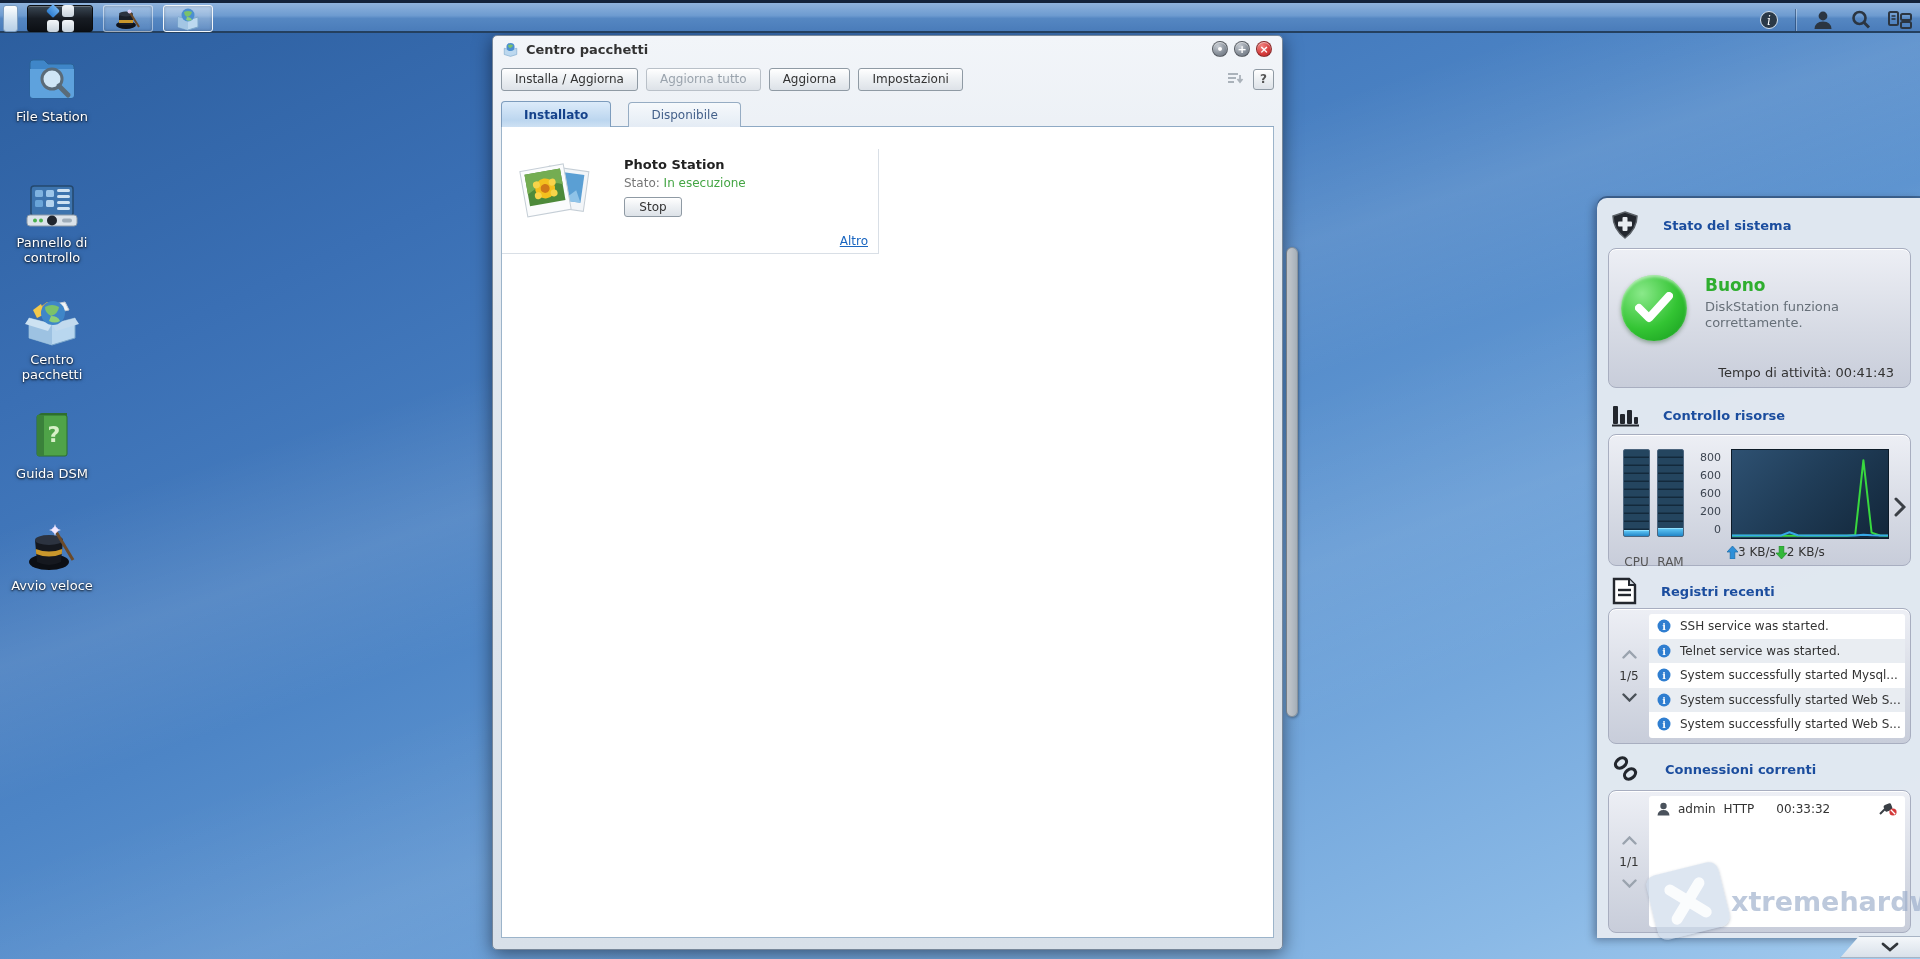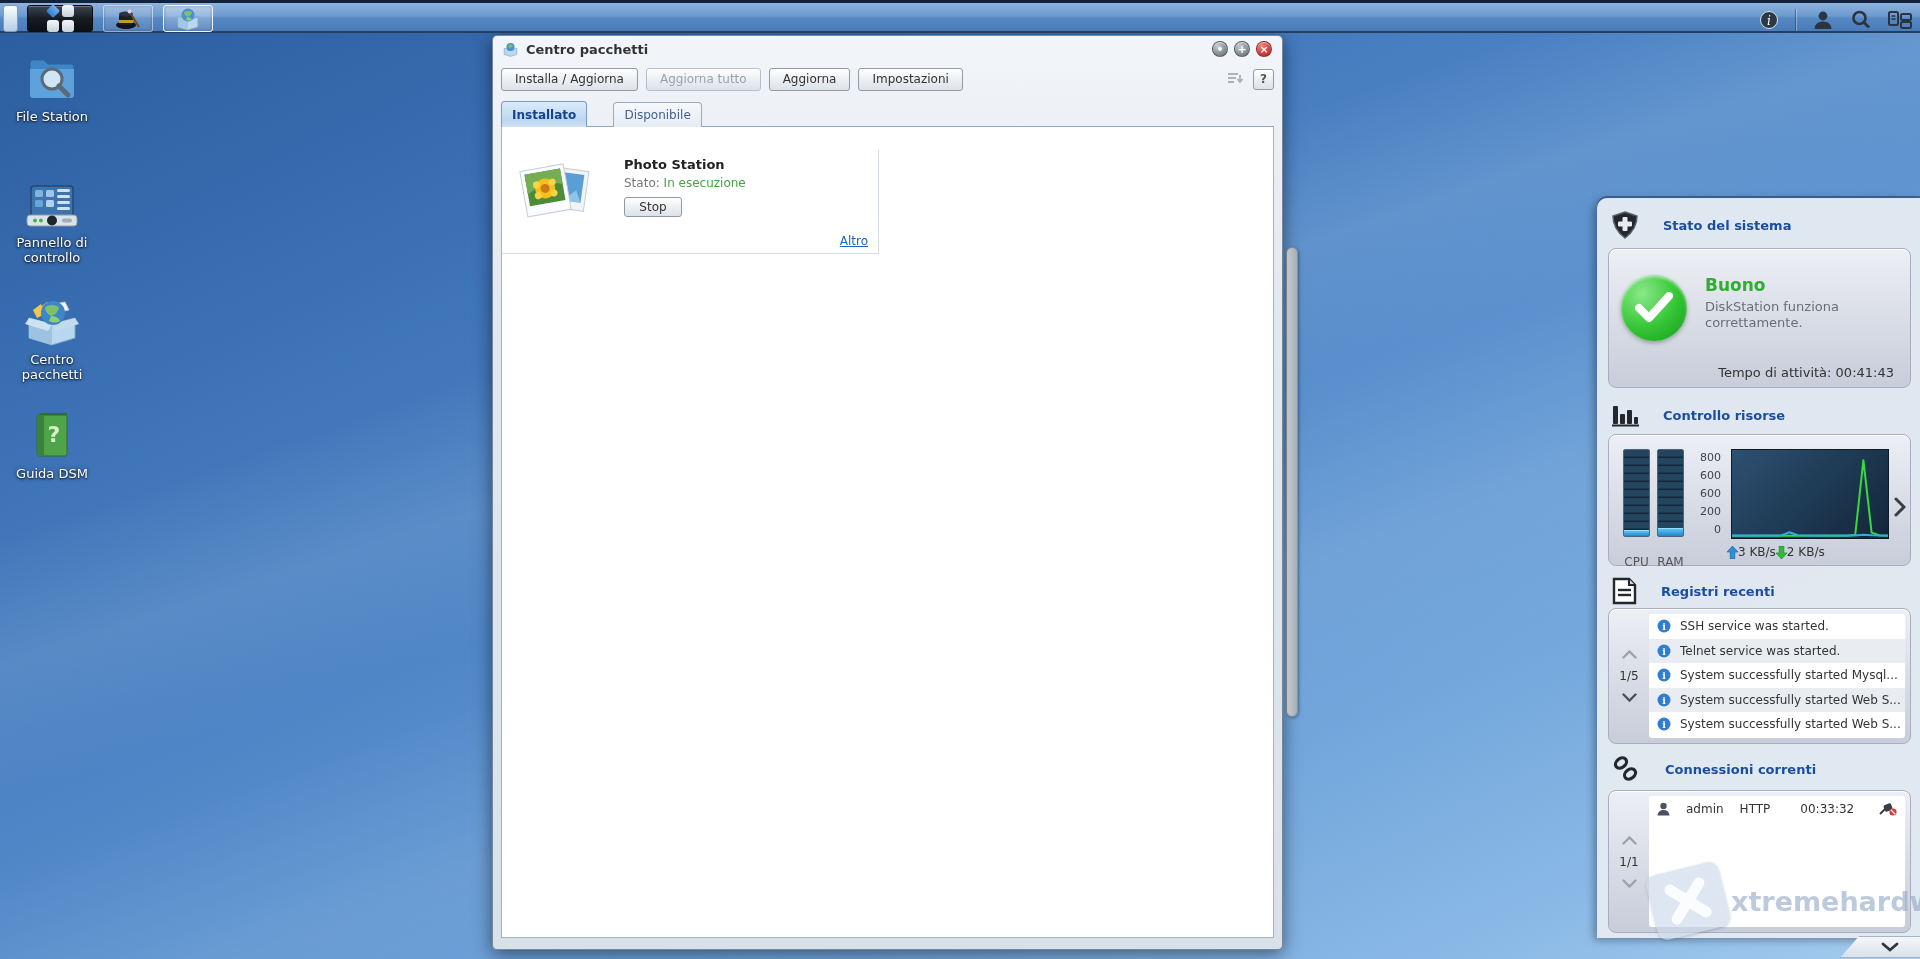--- a/index.html
+++ b/index.html
@@ -48,21 +48,21 @@
   .wbtn span { line-height:1; transform:translateY(-0.5px); }
   .win-toolbar { position:absolute; left:8px; top:29px; right:8px; height:28px; display:flex; gap:8px; align-items:center; }
   .btn { height:23px; padding:0 13px; font-size:12px; color:#333; border:1px solid #8f9aa4; border-radius:3px;
     background:linear-gradient(#ffffff,#eef1f4 45%,#dde2e8); box-shadow:inset 0 1px 0 #fff; cursor:pointer;
     display:inline-flex; align-items:center; font-family:inherit; }
   .btn.disabled { color:#9aa3ad; border-color:#b9c0c8; cursor:default; }
   .tb-tools { position:absolute; right:0; top:0; height:28px; display:flex; align-items:center; gap:8px; }
   .help-btn { width:21px; height:21px; justify-content:center; padding:0; font-weight:bold; color:#555; }
   .tabs { position:absolute; left:8px; top:64px; right:8px; height:27px; border-bottom:1px solid #8ea9c4; }
   .tab { position:relative; display:inline-flex; align-items:center; justify-content:center; height:26px; top:1px;
-    padding:0 10px; margin-right:21px; font-size:12px; border:1px solid #96acc3; border-bottom:none;
+    padding:0 22px; margin-right:12px; font-size:12px; border:1px solid #96acc3; border-bottom:none;
     border-radius:4px 4px 0 0; cursor:pointer; color:#44608a;
     background:linear-gradient(#f6f9fc,#e3ebf4); }
   .tab.active { font-weight:bold; color:#15428b; background:linear-gradient(#dcebfa,#bcd6ef 70%,#cfe2f4); border-color:#7d9cbd; height:27px; }
   .win-body { position:absolute; left:8px; top:91px; right:8px; bottom:11px; background:#fff; border:1px solid #9cb4ca; border-top:none; }
   .list-header { height:21px; display:flex; align-items:center; padding-left:8px;
     background:linear-gradient(#fcfdfe,#eef2f6 60%,#e4eaf1); border-bottom:1px solid #c8d4e0;
     font-size:12px; font-weight:bold; color:#3a5a85; }
   .pkg-card { position:absolute; left:0; top:22px; width:377px; height:105px; border-right:1px solid #d9dfe6; border-bottom:1px solid #d9dfe6; }
   .pkg-icon { position:absolute; left:16px; top:8px; }
   .pkg-name { position:absolute; left:122px; top:8px; font-size:13px; font-weight:bold; color:#222; }
@@ -81,21 +81,21 @@
     box-shadow:0 -2px 0 rgba(22,42,70,.45), -3px 2px 8px rgba(0,0,20,.35); }
   .w-hdr { position:absolute; left:14px; display:flex; align-items:center; gap:24px; height:30px; }
   .w-hdr .t { font-size:13px; font-weight:bold; color:#1b4d9e; }
   .w-box { position:absolute; left:11px; right:9px; border:1px solid #a8aec0; border-radius:8px;
     background:linear-gradient(#edeff5,#d6dae4 60%,#c8cdda); box-shadow:inset 0 1px 0 #fff; }
   .pager { position:absolute; left:0; top:0; bottom:0; width:40px; display:flex; flex-direction:column; align-items:center; justify-content:center; gap:10px; }
   .pager .pg { font-size:12px; color:#333; }
   .rows { position:absolute; left:40px; right:5px; top:5px; bottom:5px; background:#fff; border-radius:3px; overflow:hidden; }
   .log-row { height:24.5px; display:flex; align-items:center; gap:9px; padding-left:8px; font-size:12px; color:#333; white-space:nowrap; }
   .log-row:nth-child(even) { background:#e9edf2; }
-  .conn-row { height:26px; display:flex; align-items:center; gap:16px; padding:0 8px; font-size:12px; color:#333; }
+  .conn-row { height:26px; display:flex; align-items:center; gap:8px; padding:0 8px; font-size:12px; color:#333; }
   .conn-row .time { margin-left:14px; }
   .conn-row .kick { margin-left:auto; }
 
   .gauge { position:absolute; top:14px; width:27px; height:88px; border:1px solid #4c657e; border-radius:2px;
     background:repeating-linear-gradient(to bottom, #24455f 0, #24455f 6px, #13293b 7px, #13293b 8px),linear-gradient(#1d3a52,#0f2233);
     overflow:hidden; }
   .gauge .fill { position:absolute; left:0; right:0; bottom:0; background:linear-gradient(#5cc3f2,#2286c8); border-top:1px solid #8fe0ff; }
   .glabel { position:absolute; top:108px; width:27px; text-align:center; font-size:12px; color:#555;margin-top:12px; }
   .graph { position:absolute; left:122px; top:14px; width:158px; height:90px; border:1px solid #0d1b28;
     background:linear-gradient(135deg,#2e5172 0%,#203d58 45%,#122639 100%); }
@@ -236,20 +236,34 @@
         <svg width="46" height="48" viewBox="0 0 46 48">
       <path d="M10 4 Q10 1 13 1 L38 1 L38 40 L13 40 Q10 40 10 43" fill="#2f6e2f"></path>
       <rect x="8" y="3" width="30" height="41" rx="2" fill="#4fa348" stroke="#2c6e2c" stroke-width="1"></rect>
       <rect x="8" y="3" width="7" height="41" fill="#3a813a"></rect>
       <text x="25" y="30" text-anchor="middle" font-size="22" font-weight="bold" fill="#d8f0c8" font-family="DejaVu Sans, sans-serif">?</text>
     </svg>
       </div>
     <div class="lbl">Guida DSM</div>
   </div>
 
+  <div class="dicon" style="left:0px; top:522px;">
+    <div class="img">
+        <svg width="54" height="50" viewBox="0 0 54 50">
+      <ellipse cx="24" cy="40" rx="20" ry="8" fill="#0c0f15"></ellipse>
+      <path d="M10 18 Q24 24 38 18 L36 40 Q24 46 12 40 Z" fill="#15181f"></path>
+      <path d="M10.8 27 Q24 32 37.2 27 L36.8 32 Q24 37 11.2 32 Z" fill="#c9972c"></path>
+      <ellipse cx="24" cy="18" rx="14" ry="5" fill="#2c3340"></ellipse>
+      <line x1="30" y1="8" x2="48" y2="38" stroke="#6b4a2a" stroke-width="3"></line>
+      <circle cx="30" cy="8" r="3" fill="#e6d4ff"></circle>
+      <path d="M30 2 L31.5 6.5 L36 8 L31.5 9.5 L30 14 L28.5 9.5 L24 8 L28.5 6.5 Z" fill="#f4ecff" opacity=".9"></path>
+    </svg>
+      </div>
+    <div class="lbl">Avvio veloce</div>
+  </div>
 
   <div class="window">
     <div class="win-titlebar">
       <svg width="17" height="15" viewBox="0 0 26 24">
         <path d="M3 10 L13 13 L23 10 L23 20 L13 23 L3 20 Z" fill="#bcd8ef" stroke="#7da8cc" stroke-width="1"></path>
         <circle cx="13" cy="8" r="6.5" fill="#4b8fd0"></circle>
         <path d="M9 5 Q13 3 17 5 Q16 9 12 10 Q9 8 9 5Z" fill="#7bc26a"></path>
       </svg>
       <span class="win-title">Centro pacchetti</span>
     </div>

